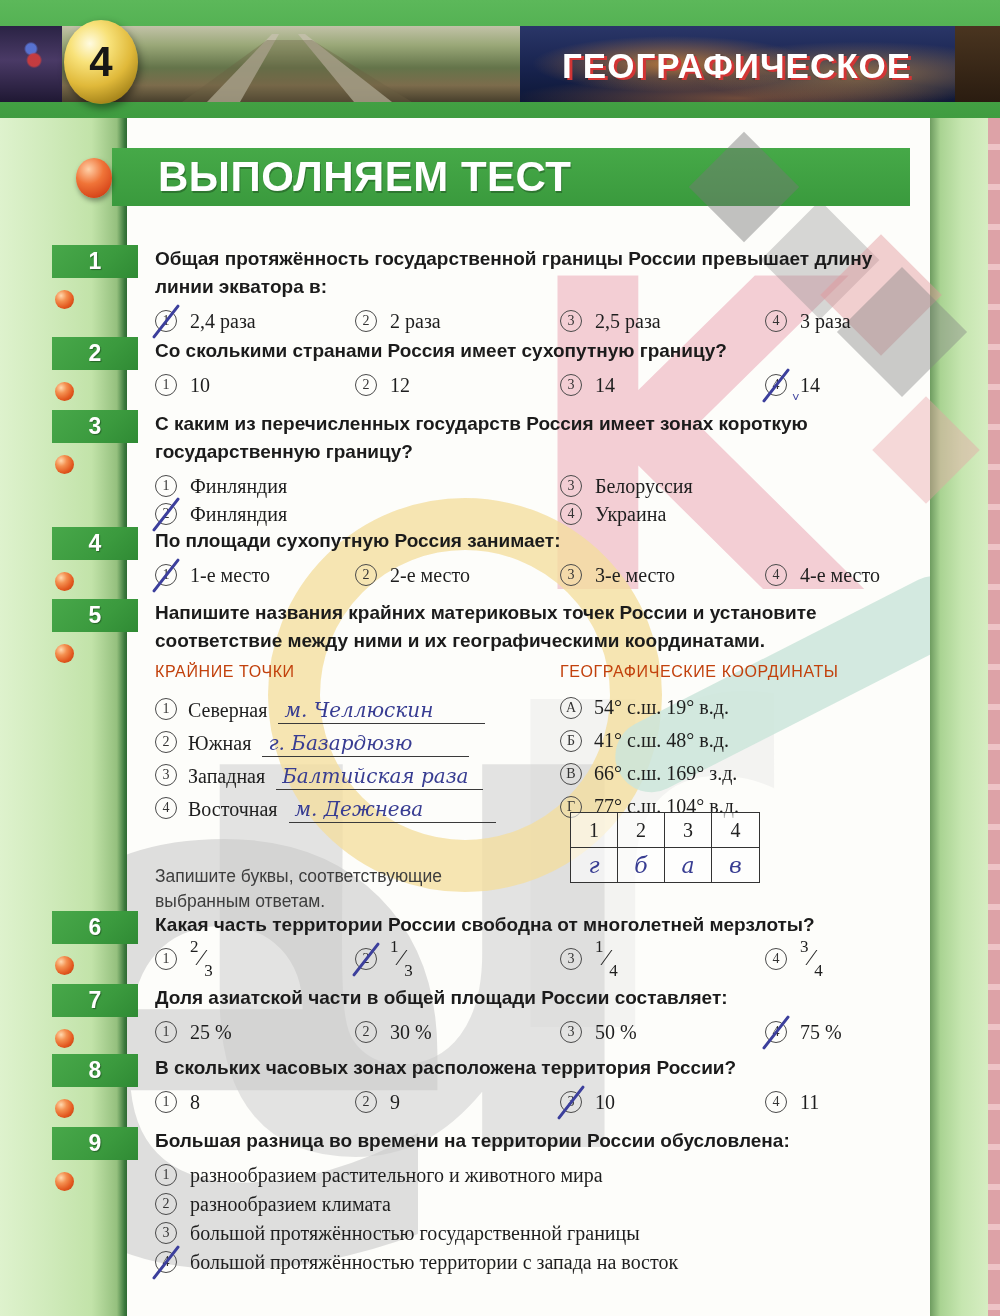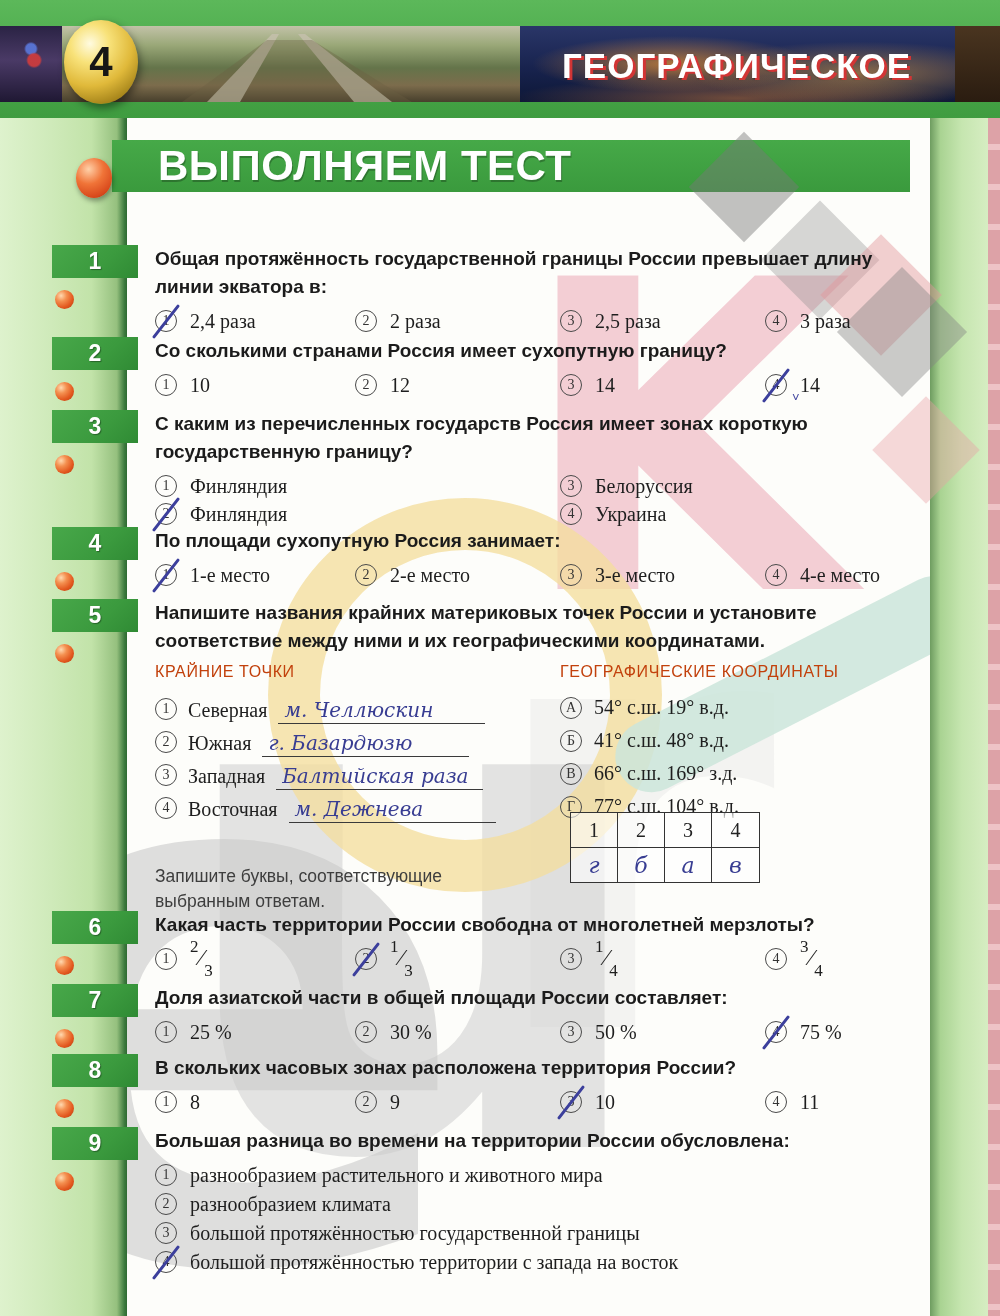--- a/index.html
+++ b/index.html
@@ -45,21 +45,21 @@
         border:52px solid rgba(243,222,158,.78);z-index:1;pointer-events:none;}
   .wm-teal{position:absolute;left:598px;top:648px;width:390px;height:72px;border-radius:40px;
         background:rgba(203,229,219,.85);transform:rotate(-27deg);z-index:1;pointer-events:none;}
   .diamond{position:absolute;transform:rotate(45deg);pointer-events:none;}
   .d-gray1{left:705px;top:148px;width:78px;height:78px;background:rgba(120,120,120,.45);z-index:6;}
   .d-gray2{left:778px;top:218px;width:84px;height:84px;background:rgba(140,140,140,.35);z-index:2;}
   .d-gray3{left:856px;top:286px;width:92px;height:92px;background:rgba(130,130,130,.42);z-index:3;}
   .d-pink1{left:838px;top:252px;width:86px;height:86px;background:rgba(226,150,156,.45);z-index:2;}
   .d-pink2{left:888px;top:412px;width:76px;height:76px;background:rgba(232,160,166,.4);z-index:3;}
   
-  .banner{position:absolute;left:112px;top:140px;width:798px;height:52px;z-index:5;
+  .banner{position:absolute;left:112px;top:148px;width:798px;height:58px;z-index:5;
       background:linear-gradient(180deg,#46a948 0%,#3a9a3d 100%);display:flex;align-items:center;}
   .banner-title{margin-left:46px;font-weight:bold;font-size:42px;color:#fff;letter-spacing:.5px;
       text-shadow:1px 2px 0 rgba(0,0,0,.25);white-space:nowrap;}
   .banner-ball{position:absolute;left:76px;top:158px;width:36px;height:40px;border-radius:50%;z-index:6;
       background:radial-gradient(circle at 35% 28%,#ffd0a8,#f07438 40%,#d8491c 75%,#a03010 100%);
       box-shadow:1px 3px 5px rgba(0,0,0,.35);}
   
   .q{position:absolute;left:0;width:1000px;z-index:3;}
   .badge{position:absolute;left:52px;top:0;width:86px;height:33px;
       background:linear-gradient(135deg,#48a84a 0%,#3b9a3e 60%,#2f8a34 100%);

